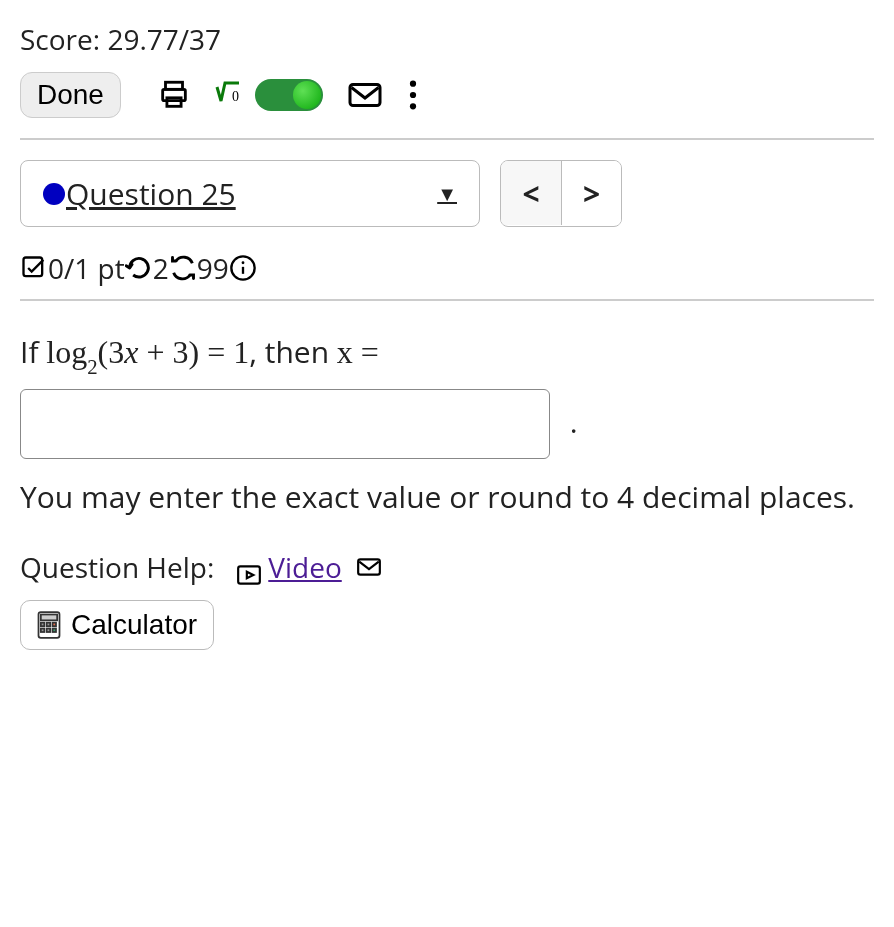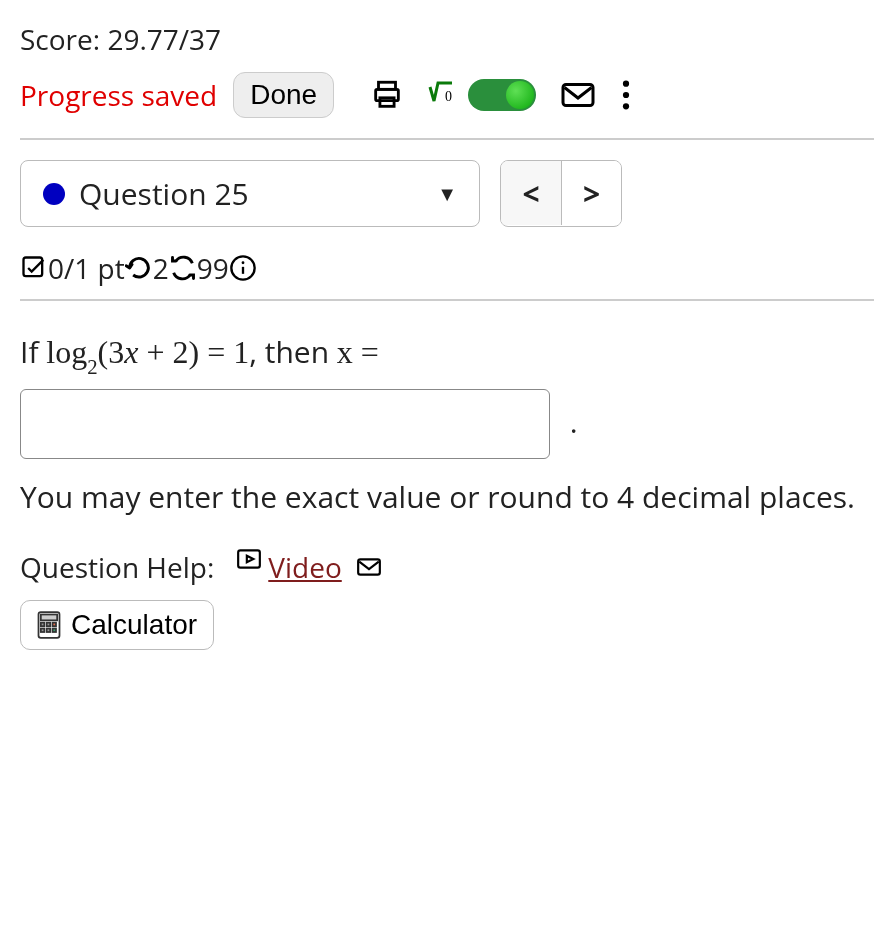--- a/index.html
+++ b/index.html
@@ -57,25 +57,26 @@
     align-items: stretch;
     gap: 20px;
     margin-top: 20px;
   }
   .q-select {
     border: 1px solid #bbb;
     border-radius: 8px;
     padding: 12px 22px;
     display: flex;
     align-items: center;
-    gap: 14px;
+    gap: 1px;
     font-size: 30px;
     min-width: 460px;
     cursor: pointer;
     position: relative;
+    text-decoration: underline;
   }
   .q-dot { width: 22px; height: 22px; border-radius: 50%; background: #0000c0; }
   .q-caret { margin-left: auto; font-size: 20px; }
   .nav-group {
     display: flex;
     border: 1px solid #bbb;
     border-radius: 8px;
     overflow: hidden;
   }
   .nav-btn {
@@ -104,21 +105,21 @@
     width: 530px; height: 70px;
     border: 1px solid #888; border-radius: 6px;
     font-size: 28px; padding: 6px 10px;
     margin-top: 14px;
   }
   .period { font-size: 30px; margin-left: 12px; }
   .hint { margin-top: 18px; font-size: 30px; line-height: 1.35; }
 
   .help-row { margin-top: 30px; font-size: 28px; display: flex; flex-wrap: wrap; align-items: center; gap: 14px; }
   .help-label { margin-right: 8px; }
-  .help-link { text-decoration: underline; color: #7f1d1d; cursor: pointer; display: inline-flex; align-items: flex-start; gap: 6px; }
+  .help-link { text-decoration: underline; color: #4c1d95; cursor: pointer; display: inline-flex; align-items: flex-end; gap: 6px; }
 
   .calc-btn {
     margin-top: 14px;
     border: 1px solid #bbb;
     border-radius: 10px;
     background: #fff;
     padding: 8px 16px;
     font-size: 28px;
     display: inline-flex;
     align-items: center;
@@ -129,21 +130,20 @@
 </head>
 <body>
 
 
 
 <div class="top-row">
   <span class="score-label">Score: 29.77/37</span>
 </div>
 
 <div class="status-row">
-  <span class="progress-saved">Progress saved</span>
   <button class="done-btn">Done</button>
   <div class="icon-row">
     <span class="icon">
       <svg width="34" height="34" viewBox="0 0 24 24" fill="none" stroke="#000" stroke-width="2">
           <rect x="6" y="3" width="12" height="5"></rect>
           <rect x="4" y="8" width="16" height="8" rx="1"></rect>
           <rect x="7" y="14" width="10" height="6"></rect>
         </svg>
     </span>
     <span class="icon" style="gap:0;">
@@ -215,21 +215,21 @@
       </svg>
   </span>
 </div>
 
 <hr>
 
 <div class="question-body">
   <div>
     <span>If </span>
     <span class="math">
-      <span>log</span><span class="sub">2</span><span>(3</span><span class="it">x</span><span> + 2) = 1</span></span><span>, then </span><span class="math it">x</span><span class="math"> =</span>
+      <span>log</span><span class="sub">2</span><span>(3</span><span class="it">x</span><span> + 3) = 1</span></span><span>, then </span><span class="math it">x</span><span class="math"> =</span>
   </div>
   <div>
     <input class="answer-input" type="text" style="">
     <span class="period">.</span>
   </div>
   <div class="hint">You may enter the exact value or round to 4 decimal places.</div>
 </div>
 
 <div class="help-row">
   <span class="help-label">Question Help:</span>

